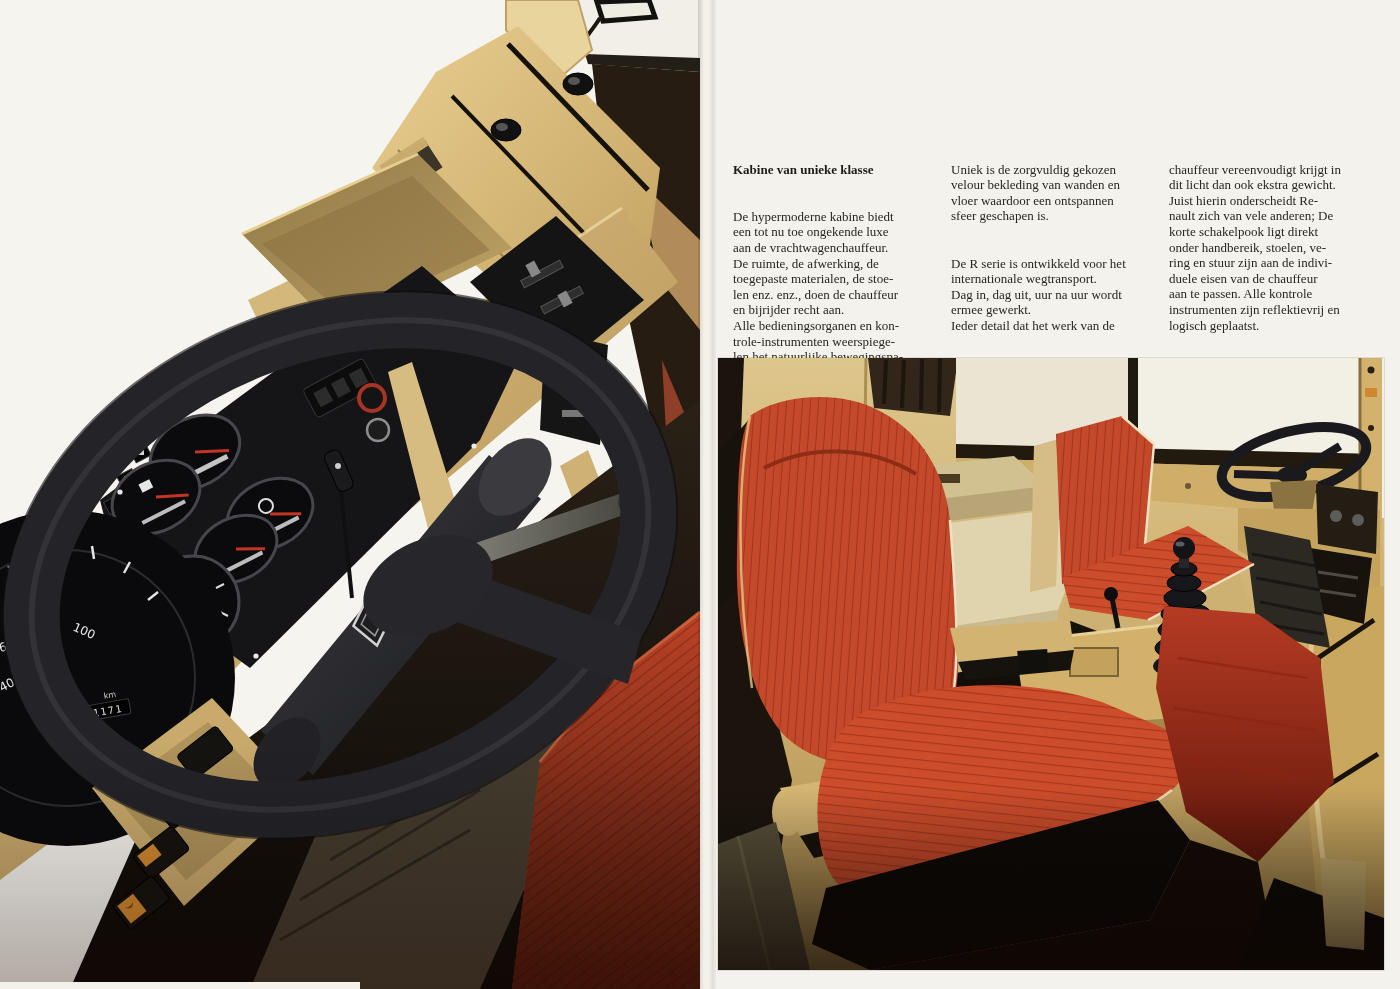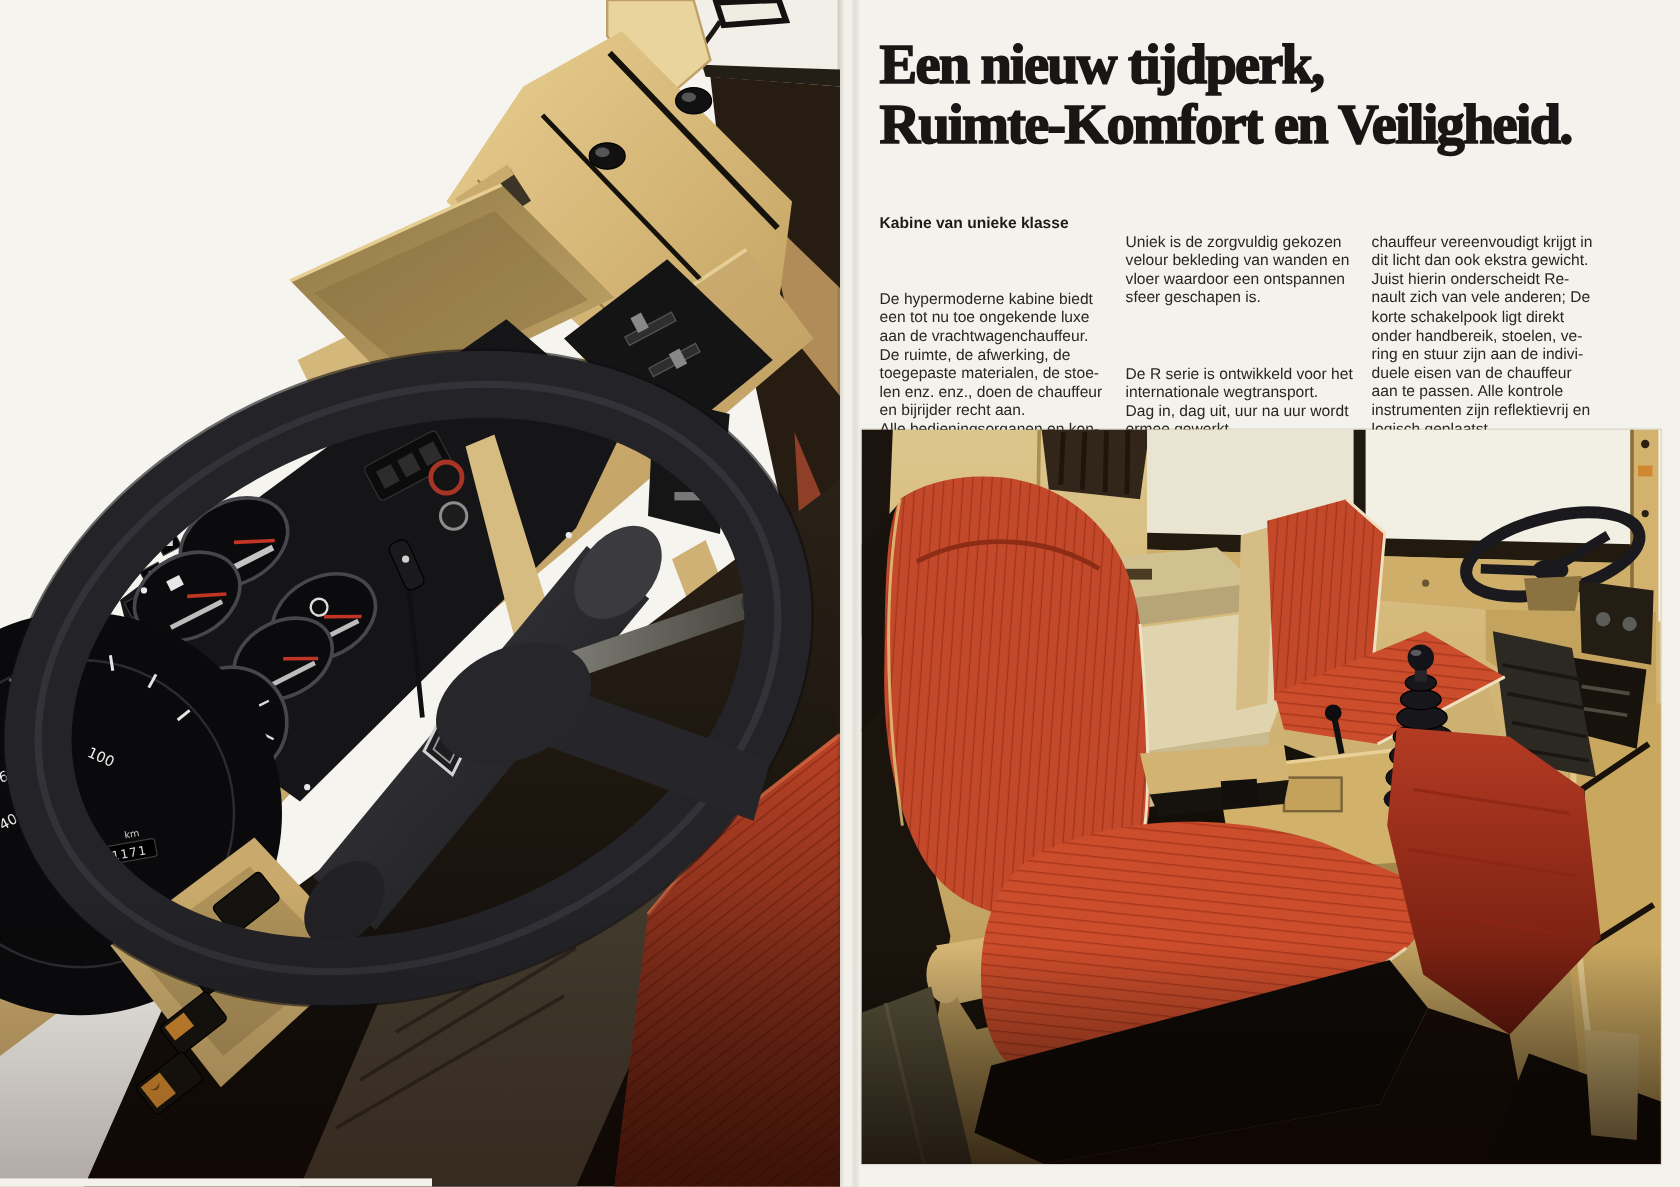--- a/index.html
+++ b/index.html
@@ -7,24 +7,24 @@
           font-family:"Liberation Sans",sans-serif;}
   .left-page{position:absolute;left:0;top:0;width:700px;height:989px;}
   .gutter{position:absolute;left:698px;top:0;width:20px;height:989px;
           background:linear-gradient(90deg,rgba(40,35,25,.18) 0%,rgba(255,255,255,0) 30%,
                      rgba(255,255,255,0) 55%,rgba(60,55,45,.10) 72%,rgba(255,255,255,0) 100%);}
   .right-page{position:absolute;left:716px;top:0;width:684px;height:989px;background:#f4f2ec;}
   .headline{position:absolute;left:17px;top:30px;width:660px;
             font-family:"Liberation Serif",serif;font-weight:bold;color:#191715;
             font-size:47px;line-height:1.06;letter-spacing:-1.5px;
             -webkit-text-stroke:1.4px #191715;}
-  .cols{position:absolute;left:17px;top:162px;display:flex;gap:3px;}
+  .cols{position:absolute;left:17px;top:146px;display:flex;gap:16px;font-family:Liberation Serif, serif;}
   .col{width:202px;font-size:13px;line-height:1.2;color:#28261f;white-space:pre-line;}
   .col h3{font-size:13px;line-height:1.2;margin:0 0 16px 0;color:#1d1b16;}
-  .col p{margin:16px 0 16px 0;}
+  .col p{margin:0 0 16px 0;}
   .photo-right{position:absolute;left:2px;top:358px;width:666px;height:612px;
                box-shadow:0 0 0 1px rgba(90,80,60,.15);}
   svg{display:block;}
 </style>
 </head>
 <body>
 
 <div class="spread">
 
   <div class="left-page">
@@ -290,24 +290,20 @@
 
     <rect y="740" width="700" height="249" fill="url(#seatShadeL)" opacity=".45"></rect>
     <rect y="982" width="360" height="7" fill="#f3f1ea"></rect>
   </svg>
   </div>
 
   <div class="gutter"></div>
 
   <div class="right-page">
 
-    <div class="headline">
-      <div>Een nieuw tijdperk,</div>
-      <div>Ruimte-Komfort en Veiligheid.</div>
-    </div>
 
     <div class="cols">
       <div class="col">
         <h3>Kabine van unieke klasse</h3>
         <p>De hypermoderne kabine biedt
 een tot nu toe ongekende luxe
 aan de vrachtwagenchauffeur.
 De ruimte, de afwerking, de
 toegepaste materialen, de stoe-
 len enz. enz., doen de chauffeur

